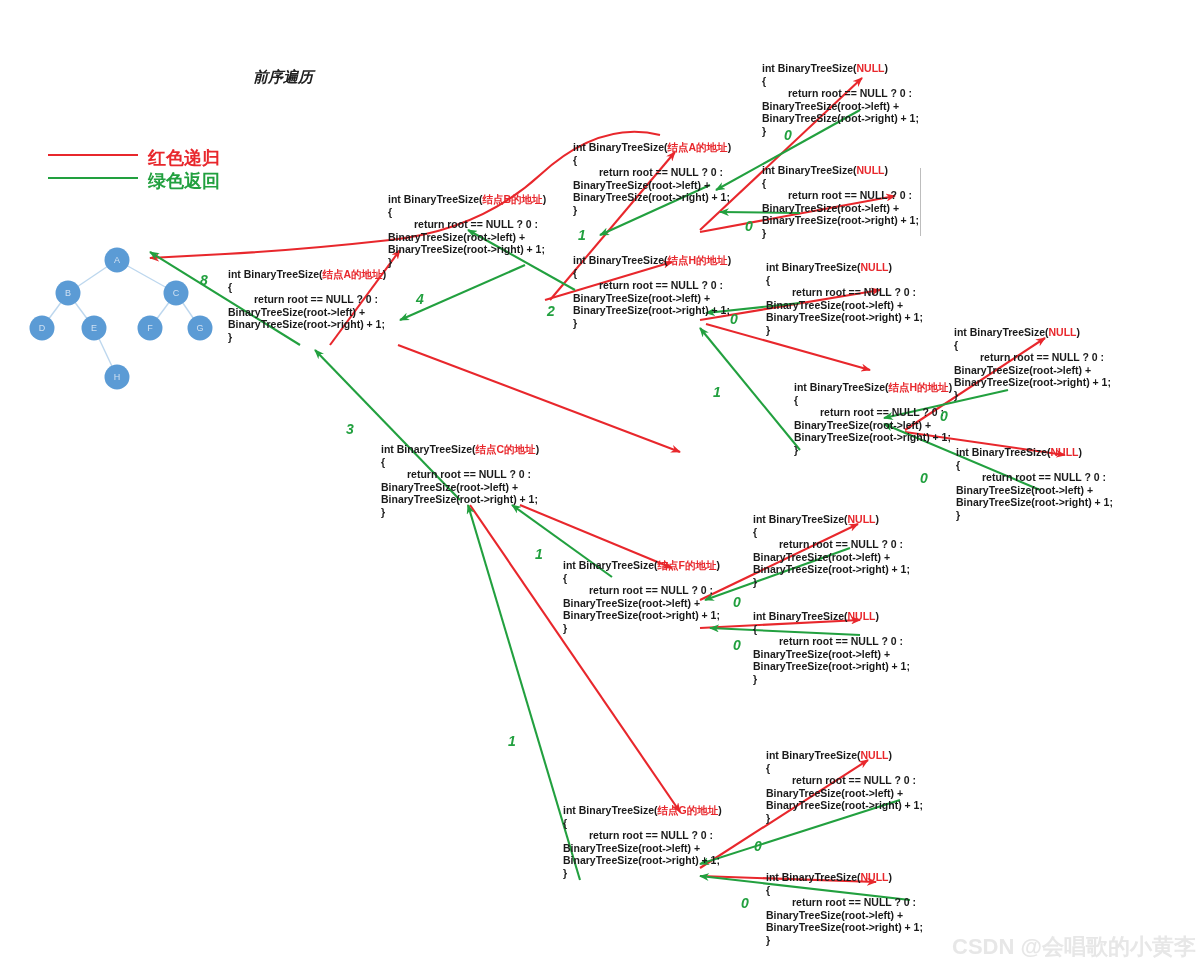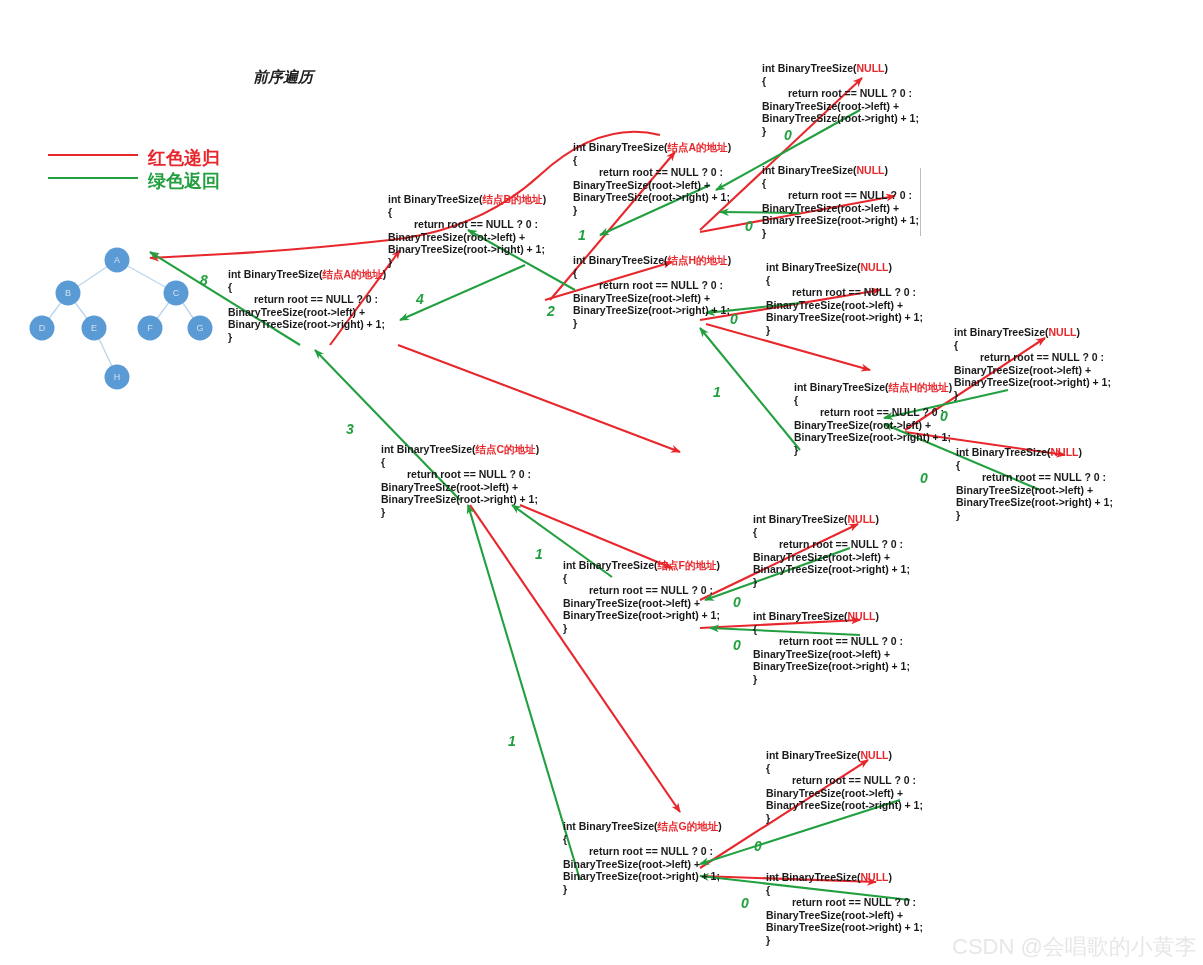--- a/index.html
+++ b/index.html
@@ -307,21 +307,21 @@
         <span class="ln">}</span>
       </div>
       <div class="code-block" style="left: 753px; top: 610px;">
         <span class="ln"><span>int BinaryTreeSize(</span><span class="arg-null">NULL</span><span>)</span></span>
         <span class="ln">{</span>
         <span class="ln indent">return root == NULL ? 0 :</span>
         <span class="ln">BinaryTreeSize(root-&gt;left) +</span>
         <span class="ln">BinaryTreeSize(root-&gt;right) + 1;</span>
         <span class="ln">}</span>
       </div>
-      <div class="code-block" style="left: 563px; top: 804px; margin-top: 16px;">
+      <div class="code-block" style="left: 563px; top: 804px;">
         <span class="ln"><span>int BinaryTreeSize(</span><span class="arg-node">结点G的地址</span><span>)</span></span>
         <span class="ln">{</span>
         <span class="ln indent">return root == NULL ? 0 :</span>
         <span class="ln">BinaryTreeSize(root-&gt;left) +</span>
         <span class="ln">BinaryTreeSize(root-&gt;right) + 1;</span>
         <span class="ln">}</span>
       </div>
       <div class="code-block" style="left: 766px; top: 749px;">
         <span class="ln"><span>int BinaryTreeSize(</span><span class="arg-null">NULL</span><span>)</span></span>
         <span class="ln">{</span>
@@ -355,15 +355,15 @@
       <div class="ret-num" style="left: 535px; top: 546px; color: rgb(34, 160, 63);">1</div>
       <div class="ret-num" style="left: 733px; top: 594px; color: rgb(34, 160, 63);">0</div>
       <div class="ret-num" style="left: 733px; top: 637px; color: rgb(34, 160, 63);">0</div>
       <div class="ret-num" style="left: 508px; top: 733px; color: rgb(34, 160, 63);">1</div>
       <div class="ret-num" style="left: 754px; top: 838px; color: rgb(34, 160, 63);">0</div>
       <div class="ret-num" style="left: 741px; top: 895px; color: rgb(34, 160, 63);">0</div>
     </div>
 
   <div class="divider-line" id="divider" style="left: 920px; top: 168px; height: 68px;"></div>
 
-  <div class="watermark" style="left:952px; top:932px;">CSDN @会唱歌的小黄李</div>
+  <div class="watermark" style="left:952px; top:932px;font-weight:bold;">CSDN @会唱歌的小黄李</div>
 
 </div>
 
 </body></html>

